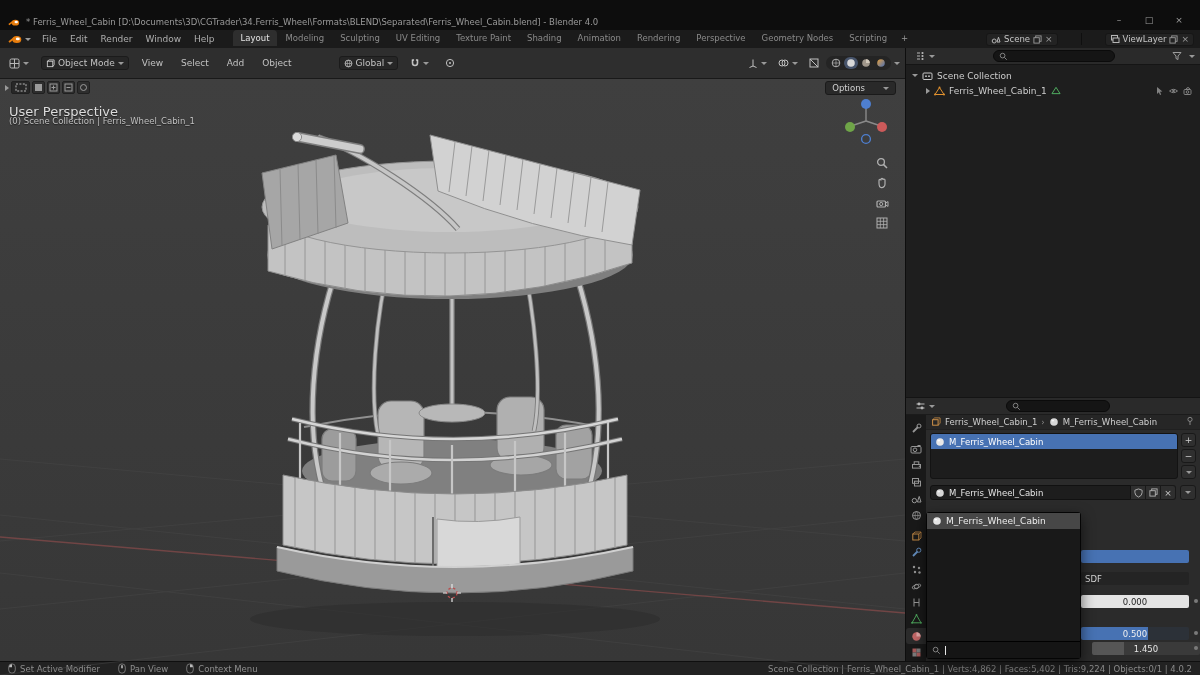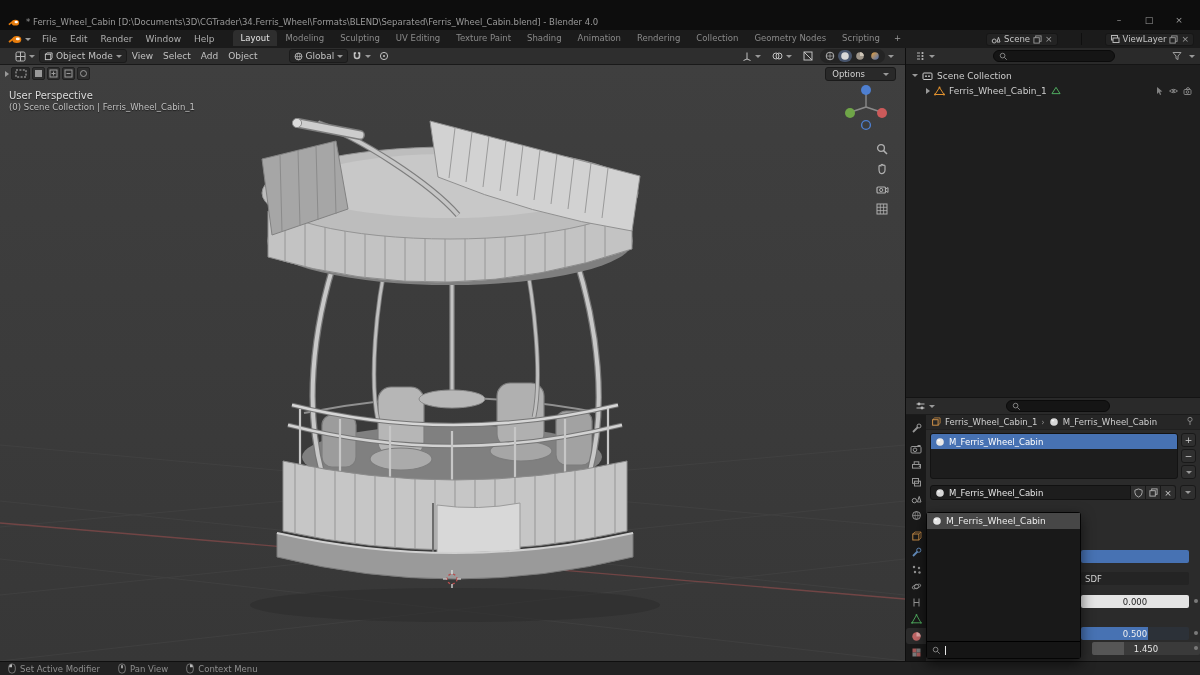--- a/index.html
+++ b/index.html
@@ -22,38 +22,38 @@
   .tab.active{background:#2e2e2e;color:#e2e2e2}
   .tab.newtab{color:#9a9a9a;padding:3px 6px}
   .mb-right{margin-left:auto;display:flex;align-items:center;gap:19px;padding-right:2px}
   .widget{display:flex;align-items:center;gap:3px;background:#232323;border:1px solid #161616;border-radius:3px;height:13px;padding:0 4px;color:#c6c6c6;font-size:8.5px}
   .widget .wx{color:#9a9a9a;font-size:9px;line-height:9px}
   .vsep{width:1px;height:12px;background:#0f0f0f;margin:0 4px}
 
   
   .main{flex:1;display:flex;min-height:0}
   .viewport{width:905px;flex:none;display:flex;flex-direction:column;min-width:0}
-  .vp-header{height:17px;background:#2e2e2e;border-bottom:1px solid #191919;display:flex;align-items:center;padding:0 11px;gap:0;color:#c2c2c2;flex:none}
+  .vp-header{height:31px;background:#2e2e2e;border-bottom:1px solid #191919;display:flex;align-items:center;padding:0 5px;gap:8px;color:#c2c2c2;flex:none}
   .hbtn{display:flex;align-items:center;gap:3px;padding:1px 4px;border-radius:3px}
   .hbtn.dd{background:#262626;border:1px solid #1b1b1b}
   .hmenu{padding:1px 5px;color:#c2c2c2}
   .chev{width:0;height:0;border-left:3px solid transparent;border-right:3px solid transparent;border-top:3.5px solid #999;display:inline-block}
   .chev-r{width:0;height:0;border-top:3px solid transparent;border-bottom:3px solid transparent;border-left:4px solid #9a9a9a;display:inline-block}
   .hdr-right{margin-left:auto;display:flex;align-items:center;gap:3px}
   .shade-pill{display:flex;align-items:center;gap:1px;background:#242424;border-radius:8px;padding:1px 3px}
   .shade-btn{width:14px;height:12px;display:flex;align-items:center;justify-content:center;border-radius:6px}
   .shade-btn.active{background:#47546b}
 
   .vp-canvas{position:relative;flex:1;background:linear-gradient(#3f3f3f,#373737);min-height:0}
   .vp-canvas > svg.model{position:absolute;inset:0}
   .vp-tools{position:absolute;top:2px;left:5px;display:flex;gap:2px;align-items:center}
   .tool-sq{width:13px;height:13px;background:#2c2c2cdd;border:1px solid #202020;border-radius:2px;display:flex;align-items:center;justify-content:center}
   .tool-sq.first{width:19px;background:#262626ee}
   .vp-options{position:absolute;top:2px;right:9px;height:14px;background:#282828e8;border:1px solid #1a1a1a;border-radius:3px;display:flex;align-items:center;gap:18px;padding:0 6px;font-size:8.5px;color:#d2d2d2}
-  .vp-text1{position:absolute;left:9px;top:25px;font-size:10px;color:#dcdcdc;text-shadow:0 1px 1px rgba(0,0,0,.55)}
+  .vp-text1{position:absolute;left:9px;top:25px;font-size:13px;color:#dcdcdc;text-shadow:0 1px 1px rgba(0,0,0,.55)}
   .vp-text2{position:absolute;left:9px;top:37px;font-size:8.5px;color:#c0c0c0;text-shadow:0 1px 1px rgba(0,0,0,.55)}
   .gizmo{position:absolute;top:16px;left:840px;width:52px;height:52px}
   .navcol{position:absolute;top:76px;left:874px;display:flex;flex-direction:column;gap:4px;opacity:.85}
   .navbtn{width:16px;height:16px;display:flex;align-items:center;justify-content:center}
 
   
   .sidebar{flex:1;display:flex;flex-direction:column;border-left:1px solid #0e0e0e;min-width:0}
   .outliner{height:349px;flex:none;background:#1e1e1e;display:flex;flex-direction:column}
   .ol-header{height:17px;background:#2a2a2a;border-bottom:1px solid #151515;display:flex;align-items:center;gap:3px;padding:0 5px;flex:none}
   .search-pill{display:flex;align-items:center;gap:3px;background:#151515;border:1px solid #0b0b0b;border-radius:8px;height:12px;padding:0 5px}
@@ -140,21 +140,21 @@
     </div>
     <div class="tabs">
       <span class="tab active">Layout</span>
       <span class="tab">Modeling</span>
       <span class="tab">Sculpting</span>
       <span class="tab">UV Editing</span>
       <span class="tab">Texture Paint</span>
       <span class="tab">Shading</span>
       <span class="tab">Animation</span>
       <span class="tab">Rendering</span>
-      <span class="tab">Collection</span>
+      <span class="tab">Perspective</span>
       <span class="tab">Geometry Nodes</span>
       <span class="tab">Scripting</span>
       <span class="tab newtab">+</span>
     </div>
     <div class="mb-right">
       <div class="widget">
         <svg width="10" height="10" viewBox="0 0 10 10">
             <circle cx="3.2" cy="7" r="2" fill="none" stroke="#b5b5b5"></circle>
             <path d="M6,8 L9,8 L7.5,3.2 Z" fill="none" stroke="#b5b5b5"></path>
           </svg>
@@ -733,15 +733,16 @@
         </svg>
       <span>Pan View</span>
     </span>
     <span class="hint">
       <svg width="8" height="11" viewBox="0 0 9 12">
           <rect x="0.8" y="0.8" width="7.4" height="10.4" rx="3.6" fill="none" stroke="#7f7f7f"></rect>
           <path d="M4.5,1.1 A3.4,3.4 0 0 1 7.8,4.5 L4.5,4.5 Z" fill="#bcbcbc"></path>
         </svg>
       <span>Context Menu</span>
     </span>
+    <span class="sb-right">Scene Collection | Ferris_Wheel_Cabin_1 | Verts:4,862 | Faces:5,402 | Tris:9,224 | Objects:0/1 | 4.0.2</span>
   </div>
 
 </div>
 
 </body></html>

